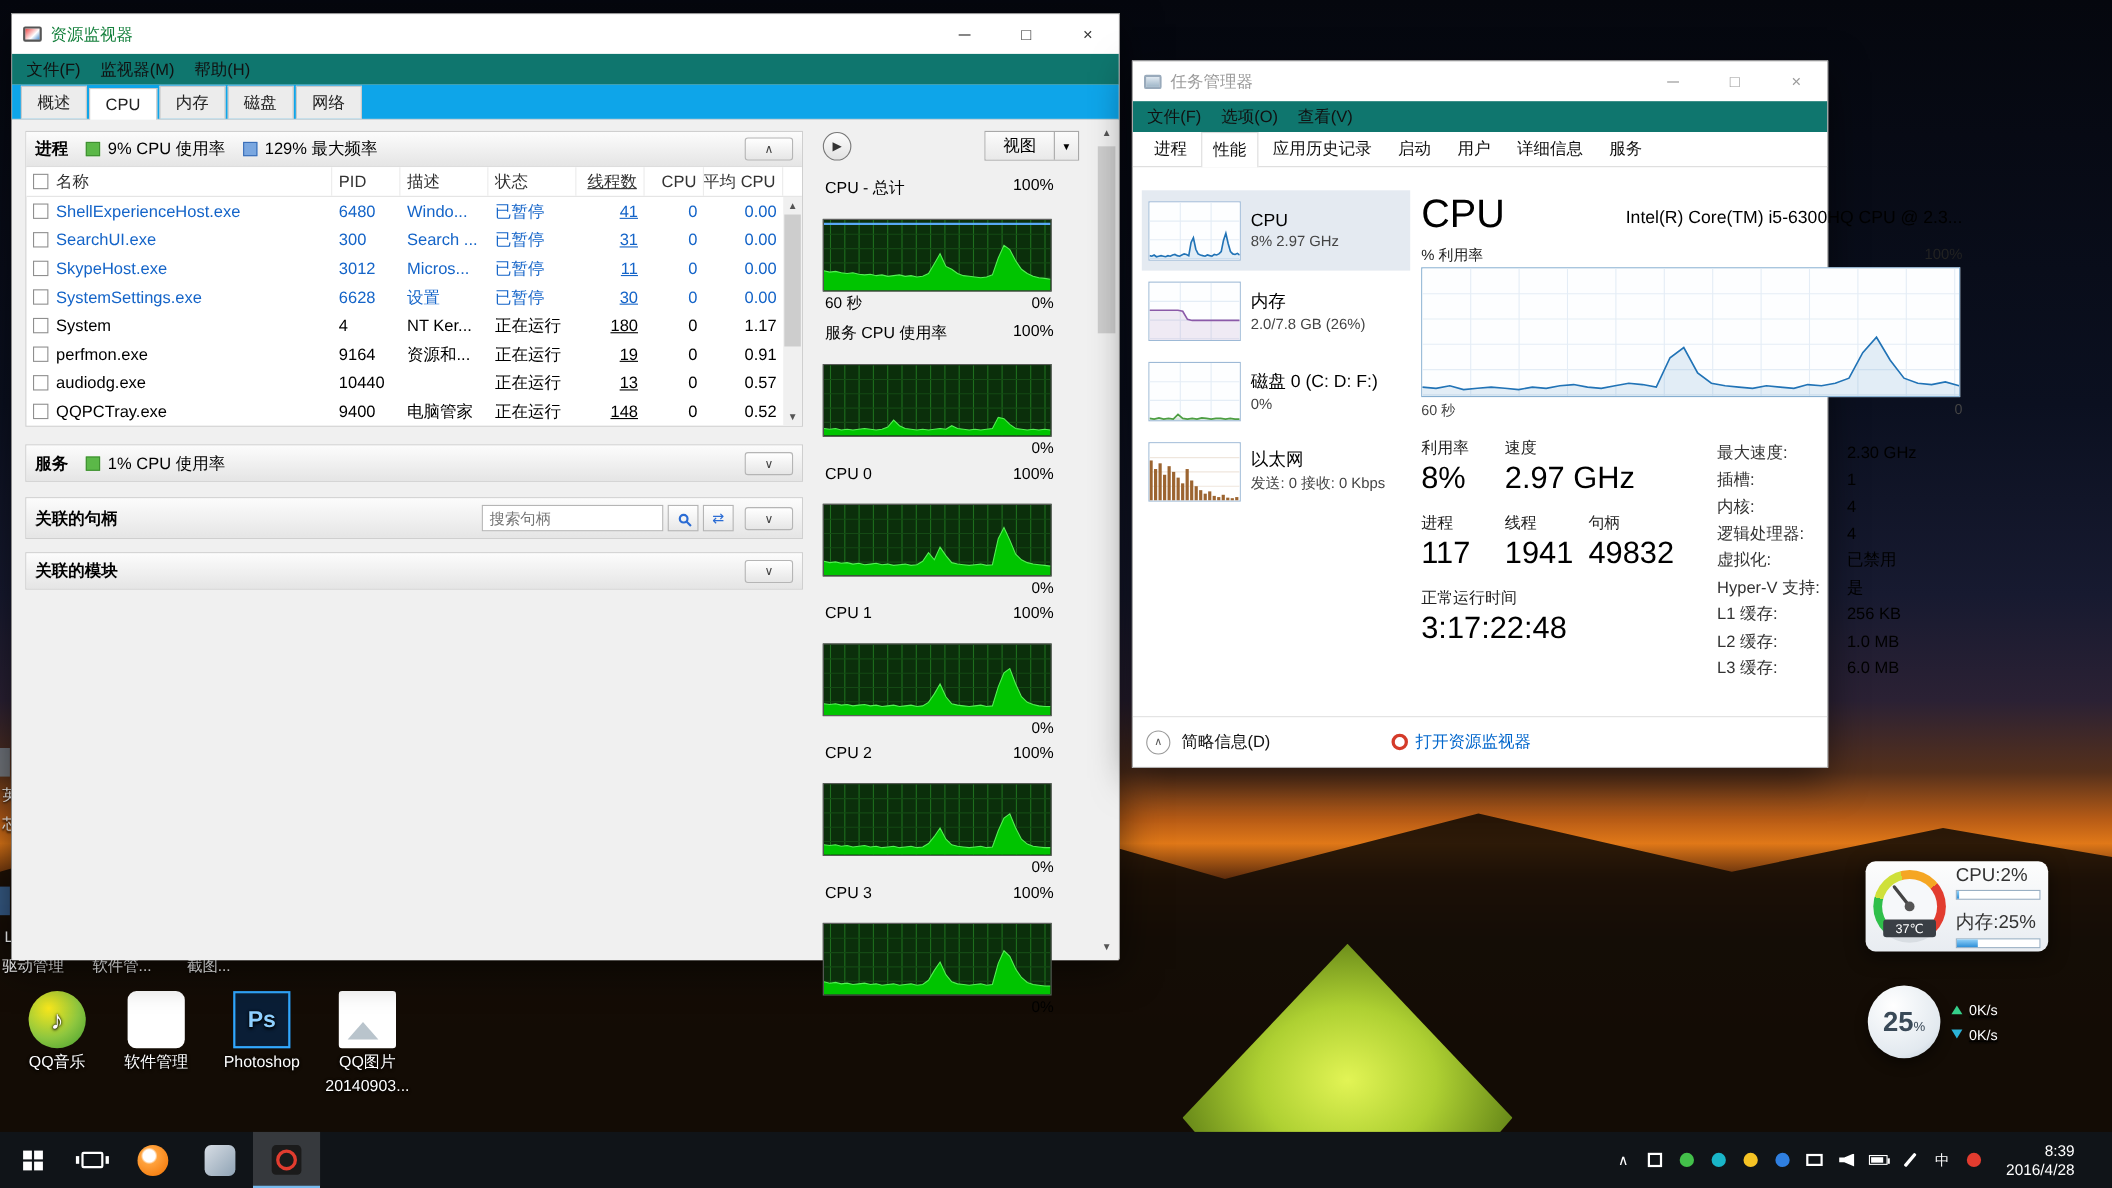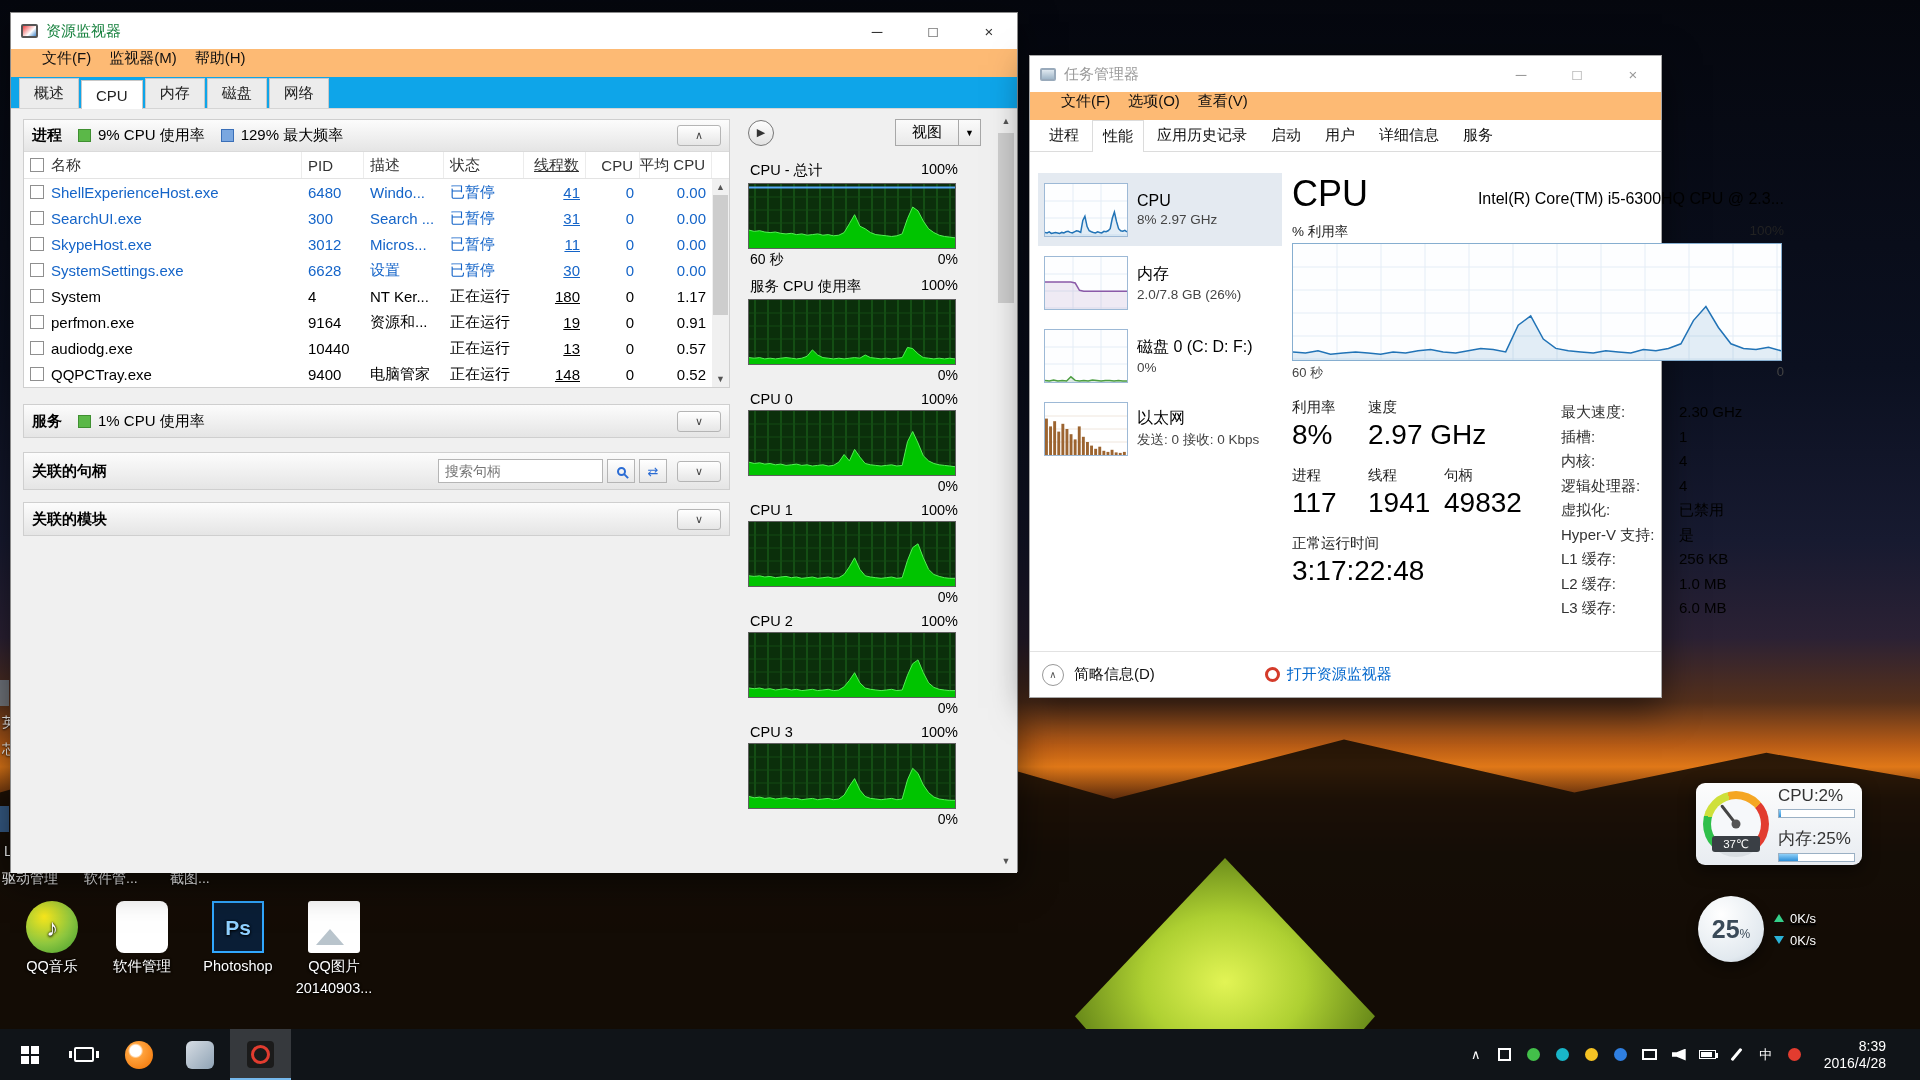--- a/index.html
+++ b/index.html
@@ -14,21 +14,21 @@
 .tent{position:absolute;left:1075px;top:858px;width:300px;height:172px;
 background:radial-gradient(ellipse at 50% 72%,#e2f455 0%,#aed032 38%,#5f8016 78%,#364a0d 100%);
 clip-path:polygon(50% 0%,100% 92%,96% 100%,4% 100%,0% 92%);filter:drop-shadow(0 0 45px rgba(190,225,70,.4));}
 
 
 .window{position:absolute;background:#fff;border:1px solid #8a8a8a;box-shadow:0 10px 34px rgba(0,0,0,.55);}
 .titlebar{height:36px;display:flex;align-items:center;padding-left:10px;background:#fff;}
 .title-text{font-size:15px;margin-left:8px;color:#15803d;}
 .win-btns{margin-left:auto;display:flex;height:100%;}
 .win-btn{width:56px;height:100%;display:flex;align-items:center;justify-content:center;font-size:15px;color:#333;}
-.menubar{height:28px;display:flex;padding:0 22px;font-size:15px;background:#fdba74;}
+.menubar{height:28px;display:flex;align-items:center;padding:0 4px;font-size:15px;background:#0f766e;}
 .menu-item{padding:0 9px;color:#111;}
 
 
 #resmon{left:10px;top:12px;width:1008px;height:860px;}
 .rm-app-icon{width:17px;height:14px;border:2px solid #555;border-radius:2px;background:linear-gradient(135deg,#e44,#fff 60%,#48c);}
 .rm-tabs{height:32px;background:#0ea5e9;display:flex;align-items:flex-end;padding:4px 8px 0;border-bottom:1px solid #d5d5d5;}
 .rm-tab{padding:5px 14px;font-size:15px;border:1px solid #c8c8c8;border-bottom:none;background:#ececec;margin-right:2px;color:#222;}
 .rm-tab.active{background:#fff;position:relative;top:1px;padding-top:6px;}
 .rm-body{position:relative;height:764px;background:#f0f0f0;}
 .rm-left{position:absolute;left:12px;top:10px;width:707px;}
@@ -60,21 +60,21 @@
 .mag{position:relative;width:9px;height:9px;border:2px solid #2b6cd4;border-radius:50%;}
 .mag::after{content:"";position:absolute;width:6px;height:2px;background:#2b6cd4;transform:rotate(45deg);right:-5px;bottom:-3px;}
 
 .rm-gpane{position:absolute;left:737px;top:10px;width:233px;}
 .rm-gtop{display:flex;align-items:center;margin-bottom:12px;}
 .gcircle{width:26px;height:26px;border-radius:50%;border:1px solid #777;background:linear-gradient(#fdfdfd,#e2e2e2);display:flex;align-items:center;justify-content:center;font-size:11px;color:#333;}
 .view-btn{margin-left:auto;display:flex;height:27px;border:1px solid #a8a8a8;}
 .view-label{padding:0 16px;display:flex;align-items:center;font-size:15px;background:linear-gradient(#fbfbfb,#e9e9e9);}
 .view-arrow{width:22px;display:flex;align-items:center;justify-content:center;border-left:1px solid #a8a8a8;font-size:9px;background:linear-gradient(#fbfbfb,#e9e9e9);}
 .rm-panel{width:212px;margin-bottom:2px;}
-.rm-ptitle{display:flex;justify-content:space-between;font-size:14.5px;padding:3px 2px 3px;color:#000;}
+.rm-ptitle{display:flex;justify-content:space-between;font-size:14.5px;padding:3px 2px 19px;color:#000;}
 .rm-graph{width:208px;height:66px;border:1px solid #5f5f5f;background:#0b2f0b;}
 svg{display:block;}
 .rm-pfoot{display:flex;justify-content:space-between;font-size:14px;padding:2px 2px 3px;color:#000;min-height:20px;}
 .rm-scroll{position:absolute;right:2px;top:4px;bottom:4px;width:18px;background:#f0f0f0;font-size:9px;color:#555;}
 .rm-scroll .vthumb{top:20px;height:170px;width:16px;}
 
 
 #taskmgr{left:1029px;top:55px;width:633px;height:643px;border-color:#a8a8a8;}
 #taskmgr .title-text,#taskmgr .win-btn{color:#9a9a9a;}
 .tm-app-icon{width:16px;height:13px;border:2px solid #9ab;border-radius:2px;background:linear-gradient(#dfe8f0,#9fb6c8);}

